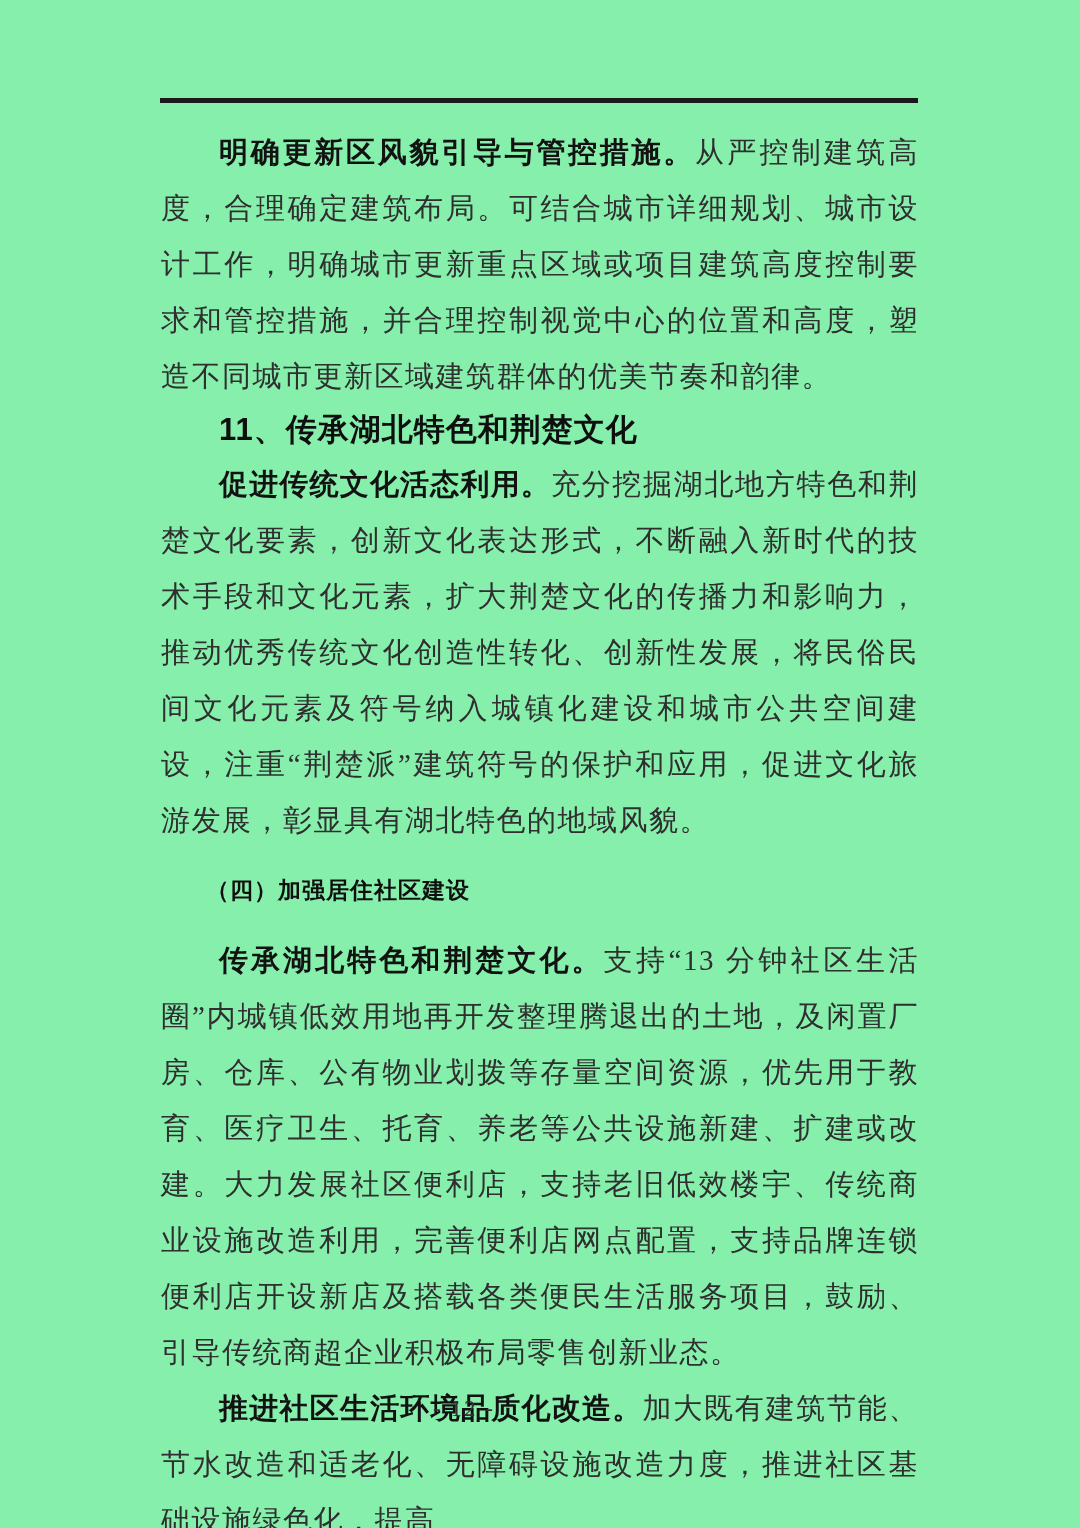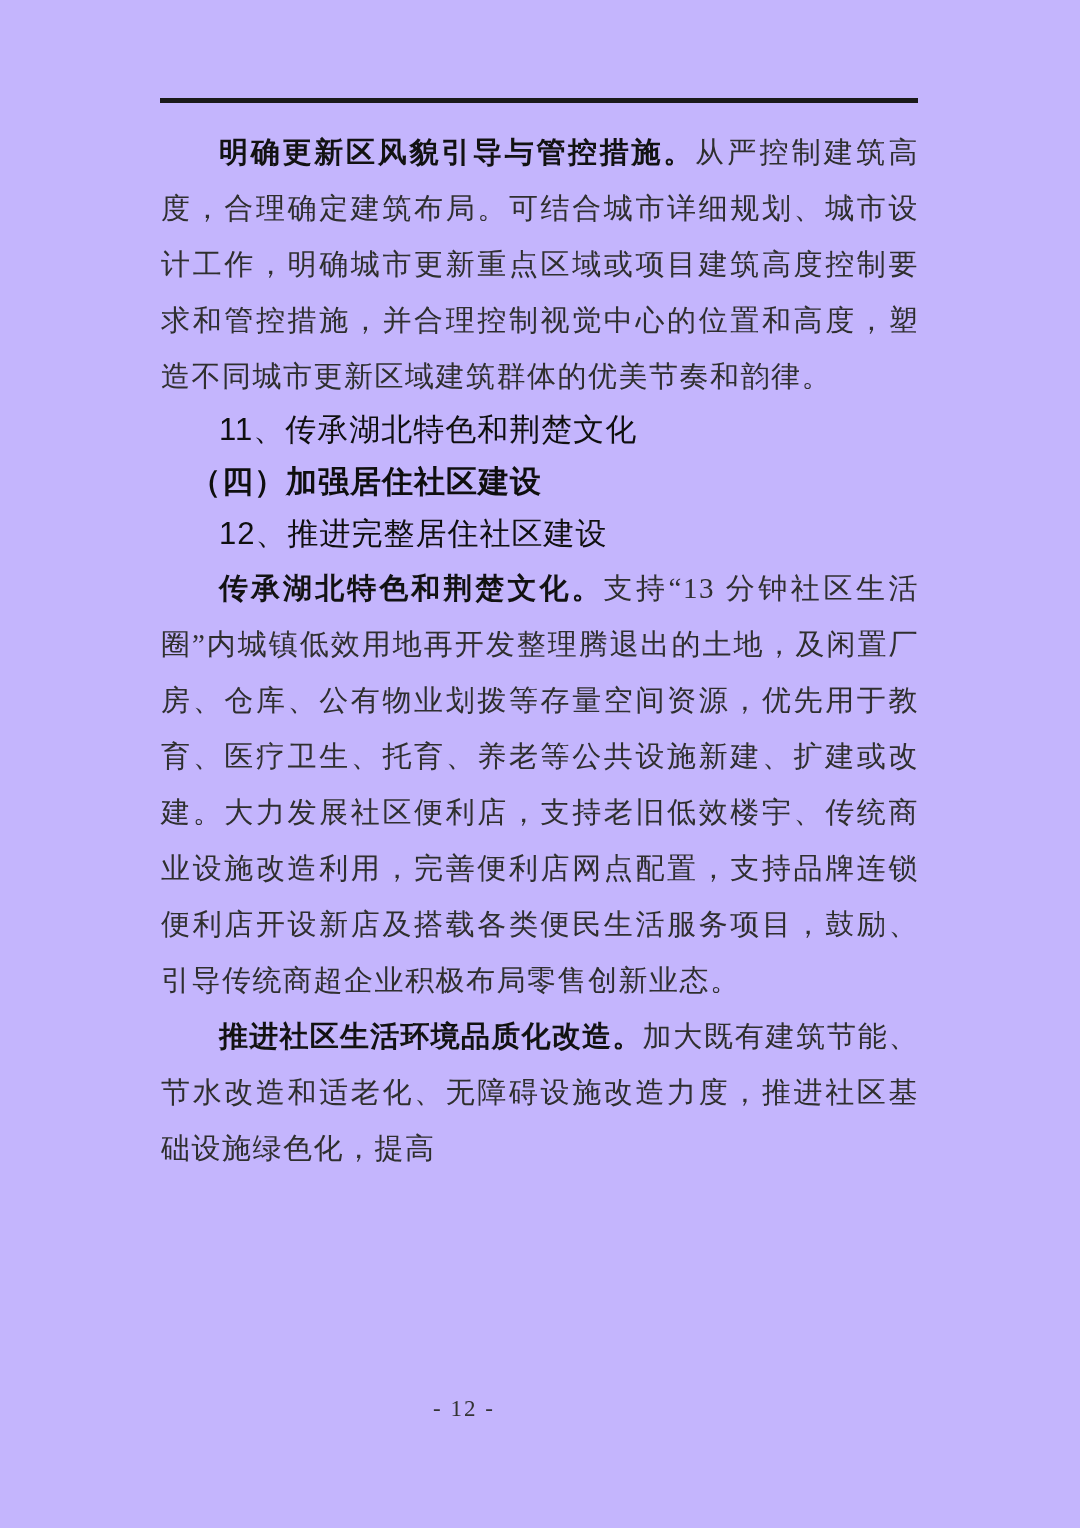--- a/index.html
+++ b/index.html
@@ -12,21 +12,21 @@
     background: #ffffff;
     overflow: hidden;
     position: relative;
     font-family: "Liberation Serif", "DejaVu Serif", serif;
   }
   .page {
     position: absolute;
     left: 0; top: 0;
     width: 1080px;
     height: 1528px;
-    background: #c4b5fd;
+    background: #86efac;
   }
   .header-rule {
     position: absolute;
     left: 160px;
     top: 98px;
     width: 758px;
     height: 5px;
     background: #1a1a1a;
   }
   .content {
@@ -45,33 +45,33 @@
     text-indent: 58px;
     letter-spacing: 1.5px;
   }
   p.body-para .lead {
     font-family: "Liberation Sans", "DejaVu Sans", sans-serif;
     font-weight: bold;
     color: #121212;
     letter-spacing: 1px;
   }
   .heading-l2 {
-    margin: 0;
+    margin: 16px;
     font-family: "Liberation Sans", "DejaVu Sans", sans-serif;
     font-weight: bold;
-    font-size: 31px;
+    font-size: 23px;
     line-height: 52px;
     color: #0f0f0f;
     text-indent: 29px;
     letter-spacing: 1px;
   }
   .heading-l3 {
     margin: 0;
     font-family: "Liberation Sans", "DejaVu Sans", sans-serif;
-    font-weight: normal;
+    font-weight: bold;
     font-size: 31px;
     line-height: 52px;
     color: #0f0f0f;
     text-indent: 58px;
     letter-spacing: 1px;
   }
   .page-footer {
     position: absolute;
     left: 0;
     top: 1396px;
@@ -89,24 +89,24 @@
 <div class="page">
 
   <div class="header-rule"></div>
 
   <div class="content">
 
     <p class="body-para"><span class="lead">明确更新区风貌引导与管控措施。</span><span>从严控制建筑高度，合理确定建筑布局。可结合城市详细规划、城市设计工作，明确城市更新重点区域或项目建筑高度控制要求和管控措施，并合理控制视觉中心的位置和高度，塑造不同城市更新区域建筑群体的优美节奏和韵律。</span></p>
 
     <h3 class="heading-l3">11、传承湖北特色和荆楚文化</h3>
 
+    <p class="body-para"><span class="lead">促进传统文化活态利用。</span><span>充分挖掘湖北地方特色和荆楚文化要素，创新文化表达形式，不断融入新时代的技术手段和文化元素，扩大荆楚文化的传播力和影响力，推动优秀传统文化创造性转化、创新性发展，将民俗民间文化元素及符号纳入城镇化建设和城市公共空间建设，注重“荆楚派”建筑符号的保护和应用，促进文化旅游发展，彰显具有湖北特色的地域风貌。</span></p>
 
     <h2 class="heading-l2">（四）加强居住社区建设</h2>
 
-    <h3 class="heading-l3">12、推进完整居住社区建设</h3>
 
     <p class="body-para"><span class="lead">传承湖北特色和荆楚文化。</span><span>支持“13 分钟社区生活圈”内城镇低效用地再开发整理腾退出的土地，及闲置厂房、仓库、公有物业划拨等存量空间资源，优先用于教育、医疗卫生、托育、养老等公共设施新建、扩建或改建。大力发展社区便利店，支持老旧低效楼宇、传统商业设施改造利用，完善便利店网点配置，支持品牌连锁便利店开设新店及搭载各类便民生活服务项目，鼓励、引导传统商超企业积极布局零售创新业态。</span></p>
 
     <p class="body-para"><span class="lead">推进社区生活环境品质化改造。</span><span>加大既有建筑节能、节水改造和适老化、无障碍设施改造力度，推进社区基础设施绿色化，提高</span></p>
 
   </div>
 
   <div class="page-footer">- 12 -</div>
 
 </div>

